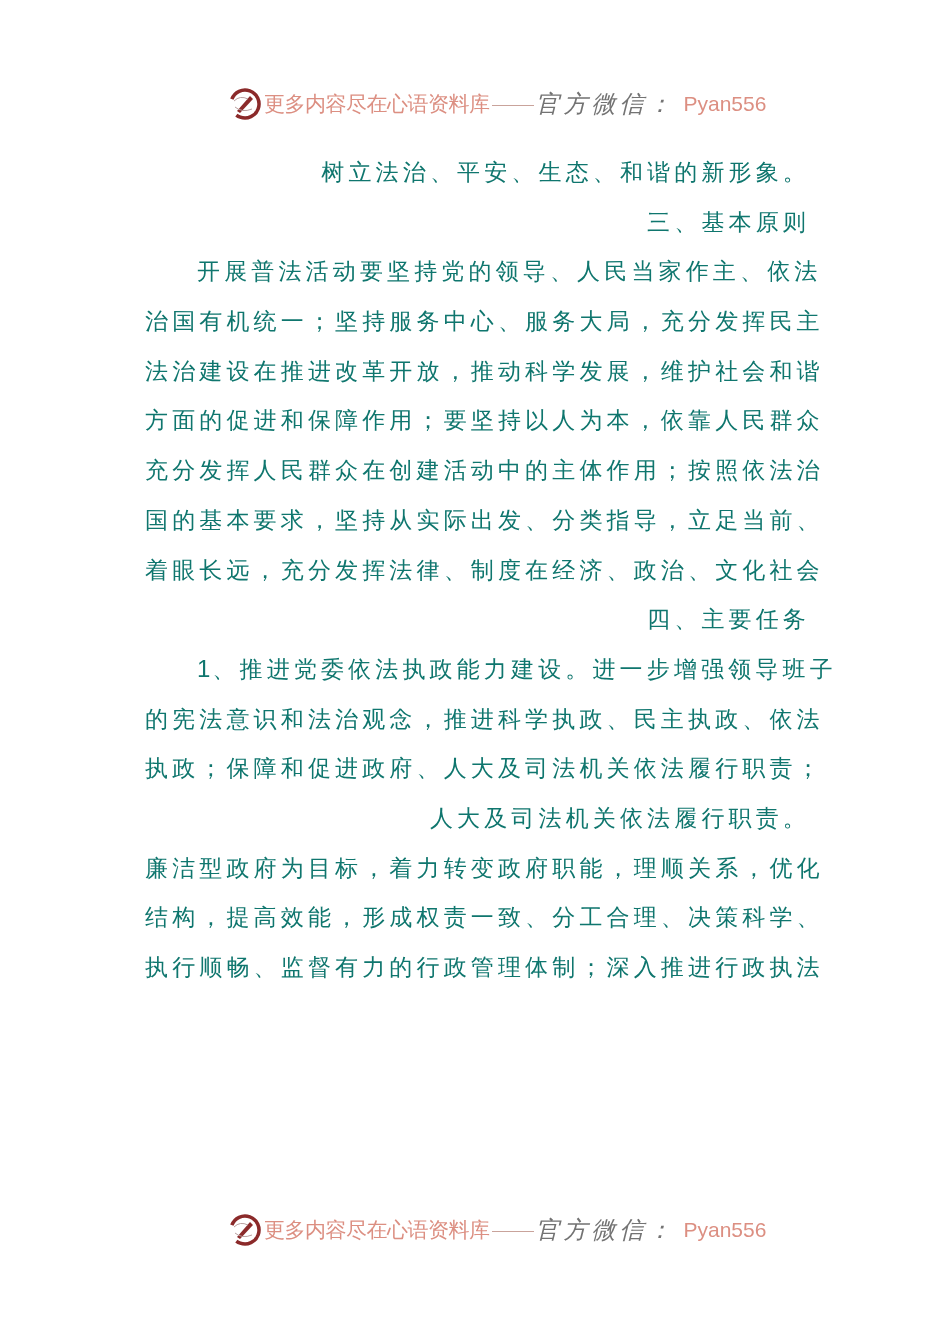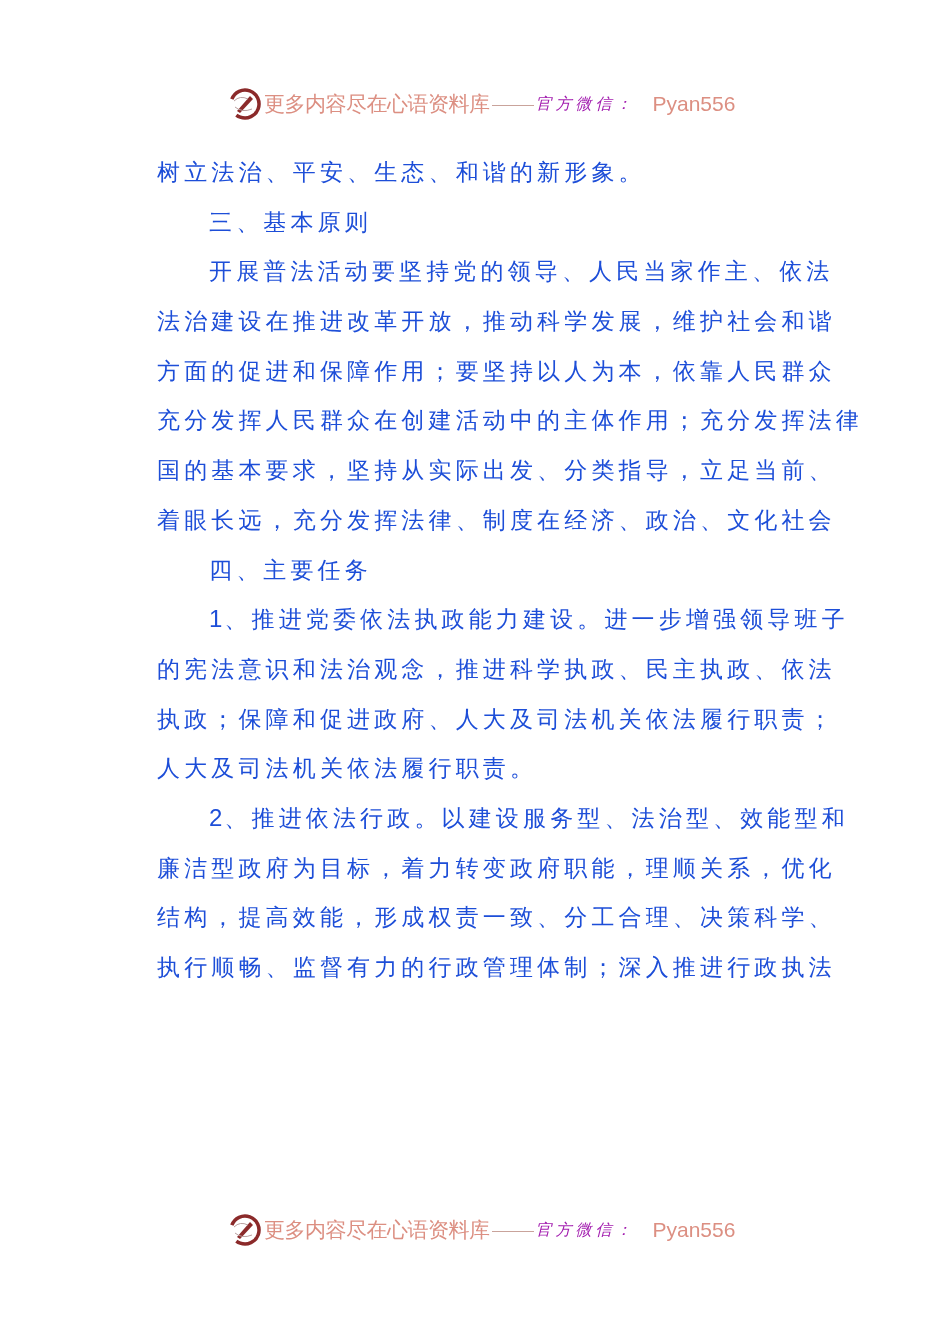--- a/index.html
+++ b/index.html
@@ -4,23 +4,23 @@
 <style>
   html, body { margin: 0; padding: 0; background: #ffffff; }
   body { width: 950px; height: 1344px; position: relative; overflow: hidden; }
   .page { position: absolute; left: 0; top: 0; width: 826px; height: 1344px; background: #fff; }
   .banner { position: absolute; left: 228px; height: 40px; display: flex; align-items: center; white-space: nowrap; }
   .banner.top { top: 84px; }
   .banner.bottom { top: 1210px; }
   .banner .logo { width: 34px; height: 34px; margin-right: 2px; }
   .banner .cn { font-family: "DejaVu Serif", serif; font-size: 21px; color: #dc8f82; letter-spacing: -0.5px; }
   .banner .dash { display: inline-block; width: 42px; height: 0; border-top: 1.5px solid #c9a39b; margin: 0 2px; transform: translateY(1px); }
-  .banner .official { font-family: Liberation Serif, serif; font-size: 16px; color: #a21caf; letter-spacing: 4px; font-style: italic; }
-  .banner .wechat { font-family: "Liberation Sans", sans-serif; font-size: 21px; color: #dc8f82; margin-left: 17px; }
-  .body-text { position: absolute; left: 157px; top: 150px; width: 665px; font-family: "DejaVu Sans", sans-serif; font-size: 23px; color: #1d4ed8; }
+  .banner .official { font-family: Liberation Serif, serif; font-size: 24px; color: #737373; letter-spacing: 4px; font-style: italic; }
+  .banner .wechat { font-family: "Liberation Sans", sans-serif; font-size: 21px; color: #dc8f82; margin-left: 8px; }
+  .body-text { position: absolute; left: 145px; top: 150px; width: 665px; font-family: "DejaVu Sans", sans-serif; font-size: 23px; color: #0f766e; text-align: right; }
   .line { height: 49.7px; line-height: 44px; white-space: nowrap; letter-spacing: 4.15px; }
   .indent { padding-left: 52px; }
   .num { font-family: "Liberation Sans", sans-serif; font-size: 24px; letter-spacing: 0; margin-right: 2px; }
 </style>
 </head>
 <body>
 
 <div class="page">
 
   <div class="banner top">
@@ -33,31 +33,31 @@
     <span class="cn">更多内容尽在心语资料库</span>
     <span class="dash"></span>
     <span class="official">官方微信：</span>
     <span class="wechat">Pyan556</span>
   </div>
 
   <div class="body-text">
     <div class="line">树立法治、平安、生态、和谐的新形象。</div>
     <div class="line indent">三、基本原则</div>
     <div class="line indent">开展普法活动要坚持党的领导、人民当家作主、依法</div>
+    <div class="line">治国有机统一；坚持服务中心、服务大局，充分发挥民主</div>
     <div class="line">法治建设在推进改革开放，推动科学发展，维护社会和谐</div>
     <div class="line">方面的促进和保障作用；要坚持以人为本，依靠人民群众</div>
-    <div class="line">充分发挥人民群众在创建活动中的主体作用；充分发挥法律</div>
+    <div class="line">充分发挥人民群众在创建活动中的主体作用；按照依法治</div>
     <div class="line">国的基本要求，坚持从实际出发、分类指导，立足当前、</div>
     <div class="line">着眼长远，充分发挥法律、制度在经济、政治、文化社会</div>
     <div class="line indent">四、主要任务</div>
     <div class="line indent"><span class="num">1</span><span>、</span><span>推进党委依法执政能力建设。进一步增强领导班子</span></div>
     <div class="line">的宪法意识和法治观念，推进科学执政、民主执政、依法</div>
     <div class="line">执政；保障和促进政府、人大及司法机关依法履行职责；</div>
     <div class="line">人大及司法机关依法履行职责。</div>
-    <div class="line indent"><span class="num">2</span><span>、</span><span>推进依法行政。以建设服务型、法治型、效能型和</span></div>
     <div class="line">廉洁型政府为目标，着力转变政府职能，理顺关系，优化</div>
     <div class="line">结构，提高效能，形成权责一致、分工合理、决策科学、</div>
     <div class="line">执行顺畅、监督有力的行政管理体制；深入推进行政执法</div>
   </div>
 
   <div class="banner bottom">
     <svg class="logo" viewBox="0 0 34 34">
       <circle cx="17" cy="17" r="14" fill="none" stroke="#8b2a2a" stroke-width="3.5" stroke-dasharray="70 20" transform="rotate(200 17 17)"></circle>
       <path d="M9 24 L22 9 L25 12 L12 26 Z" fill="#8b2a2a"></path>
       <path d="M6 14 Q12 8 20 12" fill="none" stroke="#b9a0a0" stroke-width="1"></path>

